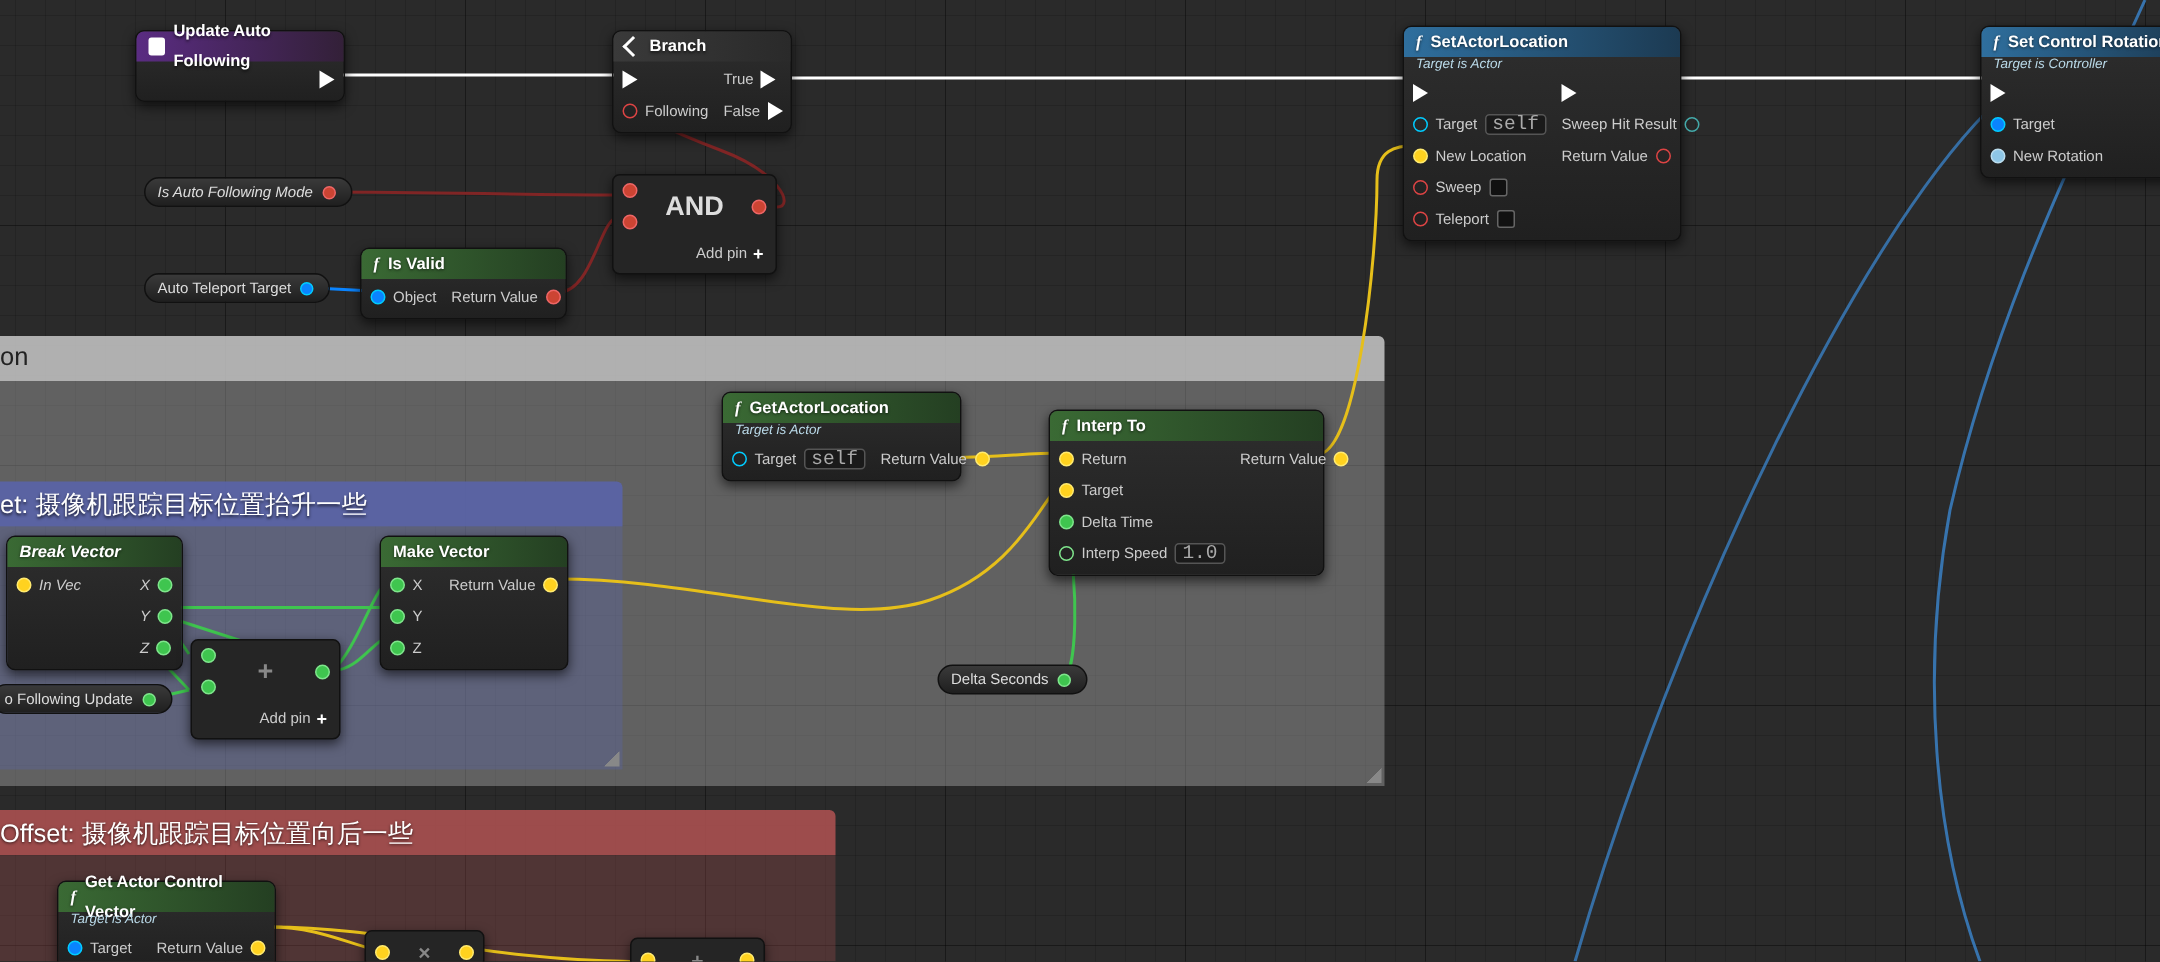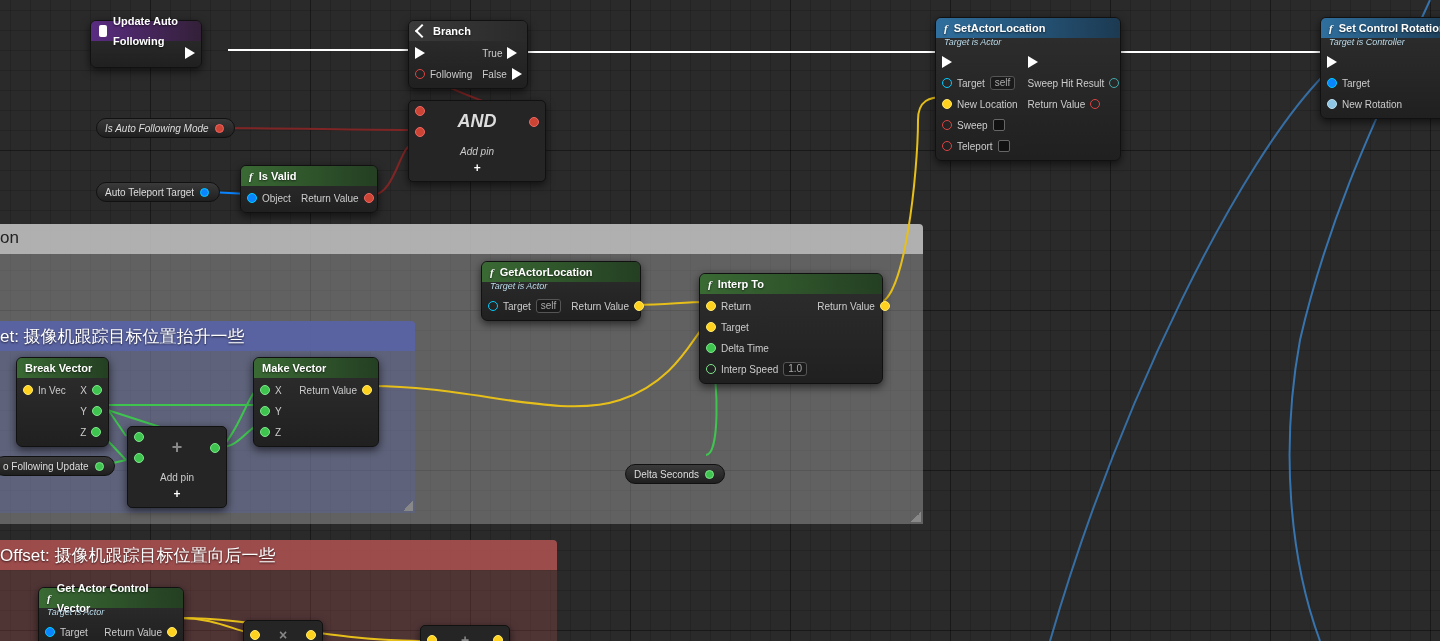--- a/index.html
+++ b/index.html
@@ -40,21 +40,21 @@
   .pin { display:flex; align-items:center; gap:5px; height:16px; font-size:10px; white-space:nowrap; }
   .pin.out { flex-direction:row-reverse; }
   .dot { width:10px; height:10px; border-radius:50%; display:inline-block; }
   .dot.exec { width:0; height:0; border-radius:0; border-top:6px solid transparent; border-bottom:6px solid transparent; border-left:10px solid #fff; }
   .dot.blue { background:#0a84ff; border:1px solid #0cf; }
   .dot.yellow { background:#ffd21f; border:1px solid #ffea70; }
   .dot.green { background:#3fc54f; border:1px solid #7fe58c; }
   .dot.red { background:#b02020; border:1px solid #d44; }
   .dot.redfill { background:#c43; border:1px solid #e66; }
   .dot.hollow { background:transparent !important; }
-  .chip { border:1px solid #555; background:#1a1a1a; border-radius:3px; padding:0 4px; font-size:10px; color:#aaa; height:14px; line-height:12px; }
+  .chip { border:1px solid #555; background:#1a1a1a; border-radius:3px; padding:0 4px; font-size:13px; color:#aaa; height:14px; line-height:12px;font-family:Liberation Mono, monospace; }
   .checkbox { width:12px; height:12px; border:1px solid #666; background:#111; border-radius:2px; }
   .hdr-purple { background: linear-gradient(90deg,#5a2c82,#332038); }
   .hdr-grey   { background: linear-gradient(90deg,#3a3a3a,#2a2a2a); }
   .hdr-blue   { background: linear-gradient(90deg,#2f6f9e,#1c3a52); }
   .hdr-green  { background: linear-gradient(90deg,#3a6a34,#243f22); }
   .comp { background:#252525; border-radius:5px; }
   .comp .title { display:flex; align-items:center; justify-content:center; padding:4px 6px; color:#ddd; font-weight:bold; font-size:15px; }
   .comp .pins { padding:2px 6px 6px; display:flex; justify-content:space-between; }
   .varpill { position:absolute; height:20px; border-radius:10px; background:linear-gradient(#3a3a3a,#1f1f1f); border:1px solid #111; padding:0 10px 0 8px; display:flex; align-items:center; gap:6px; font-size:10px; color:#ddd; }
   .varpill .dot { width:9px; height:9px; }
@@ -68,21 +68,21 @@
     text-shadow:0 1px 2px rgba(0,0,0,0.7); border-radius:4px 4px 0 0;
   }
   .comment .cbody { height:calc(100% - 30px); }
   .comment.blue .ctitle { background:rgba(90,100,170,0.9); }
   .comment.blue .cbody  { background:rgba(90,100,170,0.35); }
   .comment.red .ctitle  { background:rgba(170,80,80,0.9); }
   .comment.red .cbody   { background:rgba(170,80,80,0.3); }
   .comment.white .ctitle{ background:rgba(200,200,200,0.85); color:#222; text-shadow:none; }
   .comment.white .cbody { background:rgba(200,200,200,0.35); }
   .resize-handle { position:absolute; right:2px; bottom:2px; width:10px; height:10px; background:linear-gradient(135deg, transparent 50%, #888 50%); }
-  .addpin { display:flex; align-items:center; gap:4px; font-size:10px; color:#ccc;flex-direction:column; }
+  .addpin { display:flex; align-items:center; gap:4px; font-size:10px; color:#ccc; }
   .addpin .plus { font-size:12px; font-weight:bold; color:#fff; }
 </style>
 </head>
 <body>
 
 <div class="comment white" style="left:-10px; top:224px; width:933px; height:300px;">
   <div class="ctitle">on</div>
   <div class="cbody"></div>
   <div class="resize-handle"></div>
 </div>
@@ -121,21 +121,21 @@
   <path d="M92 405 C170 405 220 405 262 405" stroke="#3fc54f" stroke-width="2" fill="none"></path>
   <path d="M222 447 C240 447 250 424 262 424" stroke="#3fc54f" stroke-width="2" fill="none"></path>
   <path d="M706 455 C720 455 718 380 712 360 C710 352 708 346 708 345" stroke="#3fc54f" stroke-width="2" fill="none"></path>
 
   <path d="M1430 0 C1380 110 1330 210 1300 340 C1280 450 1290 560 1320 641" stroke="#3c8cd9" stroke-width="2" fill="none" opacity="0.75"></path>
   <path d="M1325 74 C1240 160 1120 400 1050 641" stroke="#3c8cd9" stroke-width="2" fill="none" opacity="0.7"></path>
 
   <path d="M180 618 C210 618 230 628 246 632" stroke="#e6bf1a" stroke-width="2" fill="none"></path>
 </svg>
 
-<div class="node" style="left:90px; top:20px; width:112px;">
+<div class="node" style="left:90px; top:20px; width:140px;">
   <div class="header hdr-purple">
     <span class="hicon" style="background:#fff;border-radius:2px;"></span>
     <span>Update Auto Following</span>
   </div>
   <div class="body">
     <div class="col"></div>
     <div class="col right">
       <span class="pin out">
           <span class="dot exec"></span>
         </span>
@@ -234,21 +234,21 @@
           <span>Target</span>
         </span>
       <span class="pin">
           <span class="dot" style="background:#8ec6e6;border:1px solid #bde;"></span>
           <span>New Rotation</span>
         </span>
     </div>
   </div>
 </div>
 
-<div class="node comp" style="left:408px; top:100px; width:138px;font-style:italic;">
+<div class="node comp" style="left:408px; top:116px; width:110px;">
   <div class="pins" style="align-items:center;">
     <div class="col">
       <span class="pin">
           <span class="dot redfill"></span>
         </span>
       <span class="pin">
           <span class="dot redfill"></span>
         </span>
     </div>
     <div class="title" style="font-size:18px;">AND</div>
@@ -290,21 +290,21 @@
     <span class="dot redfill"></span>
 </div>
 <div class="varpill after" style="left:96px; top:182px;">
   <span>Auto Teleport Target</span>
     <span class="dot blue"></span>
 </div>
 <div class="varpill after" style="left:-6px; top:456px;">
   <span>o Following Update</span>
     <span class="dot green"></span>
 </div>
-<div class="varpill after" style="left:625px; top:464px;">
+<div class="varpill after" style="left:625px; top:443px;">
   <span>Delta Seconds</span>
     <span class="dot green"></span>
 </div>
 
 <div class="node" style="left:481px; top:261px; width:160px;">
   <div class="header hdr-green">
     <span style="font-style:italic;font-family:Georgia;">f</span>
     <span>GetActorLocation</span>
   </div>
   <div class="sub">Target is Actor</div>
@@ -352,21 +352,21 @@
     </div>
     <div class="col right">
       <span class="pin out">
           <span class="dot yellow"></span>
           <span>Return Value</span>
         </span>
     </div>
   </div>
 </div>
 
-<div class="node" style="left:16px; top:357px; width:93px;">
+<div class="node" style="left:4px; top:357px; width:118px;font-style:italic;">
   <div class="header hdr-green">
       <span>Break Vector</span>
     </div>
   <div class="body">
     <div class="col">
       <span class="pin">
           <span class="dot yellow"></span>
           <span>In Vec</span>
         </span>
     </div>

